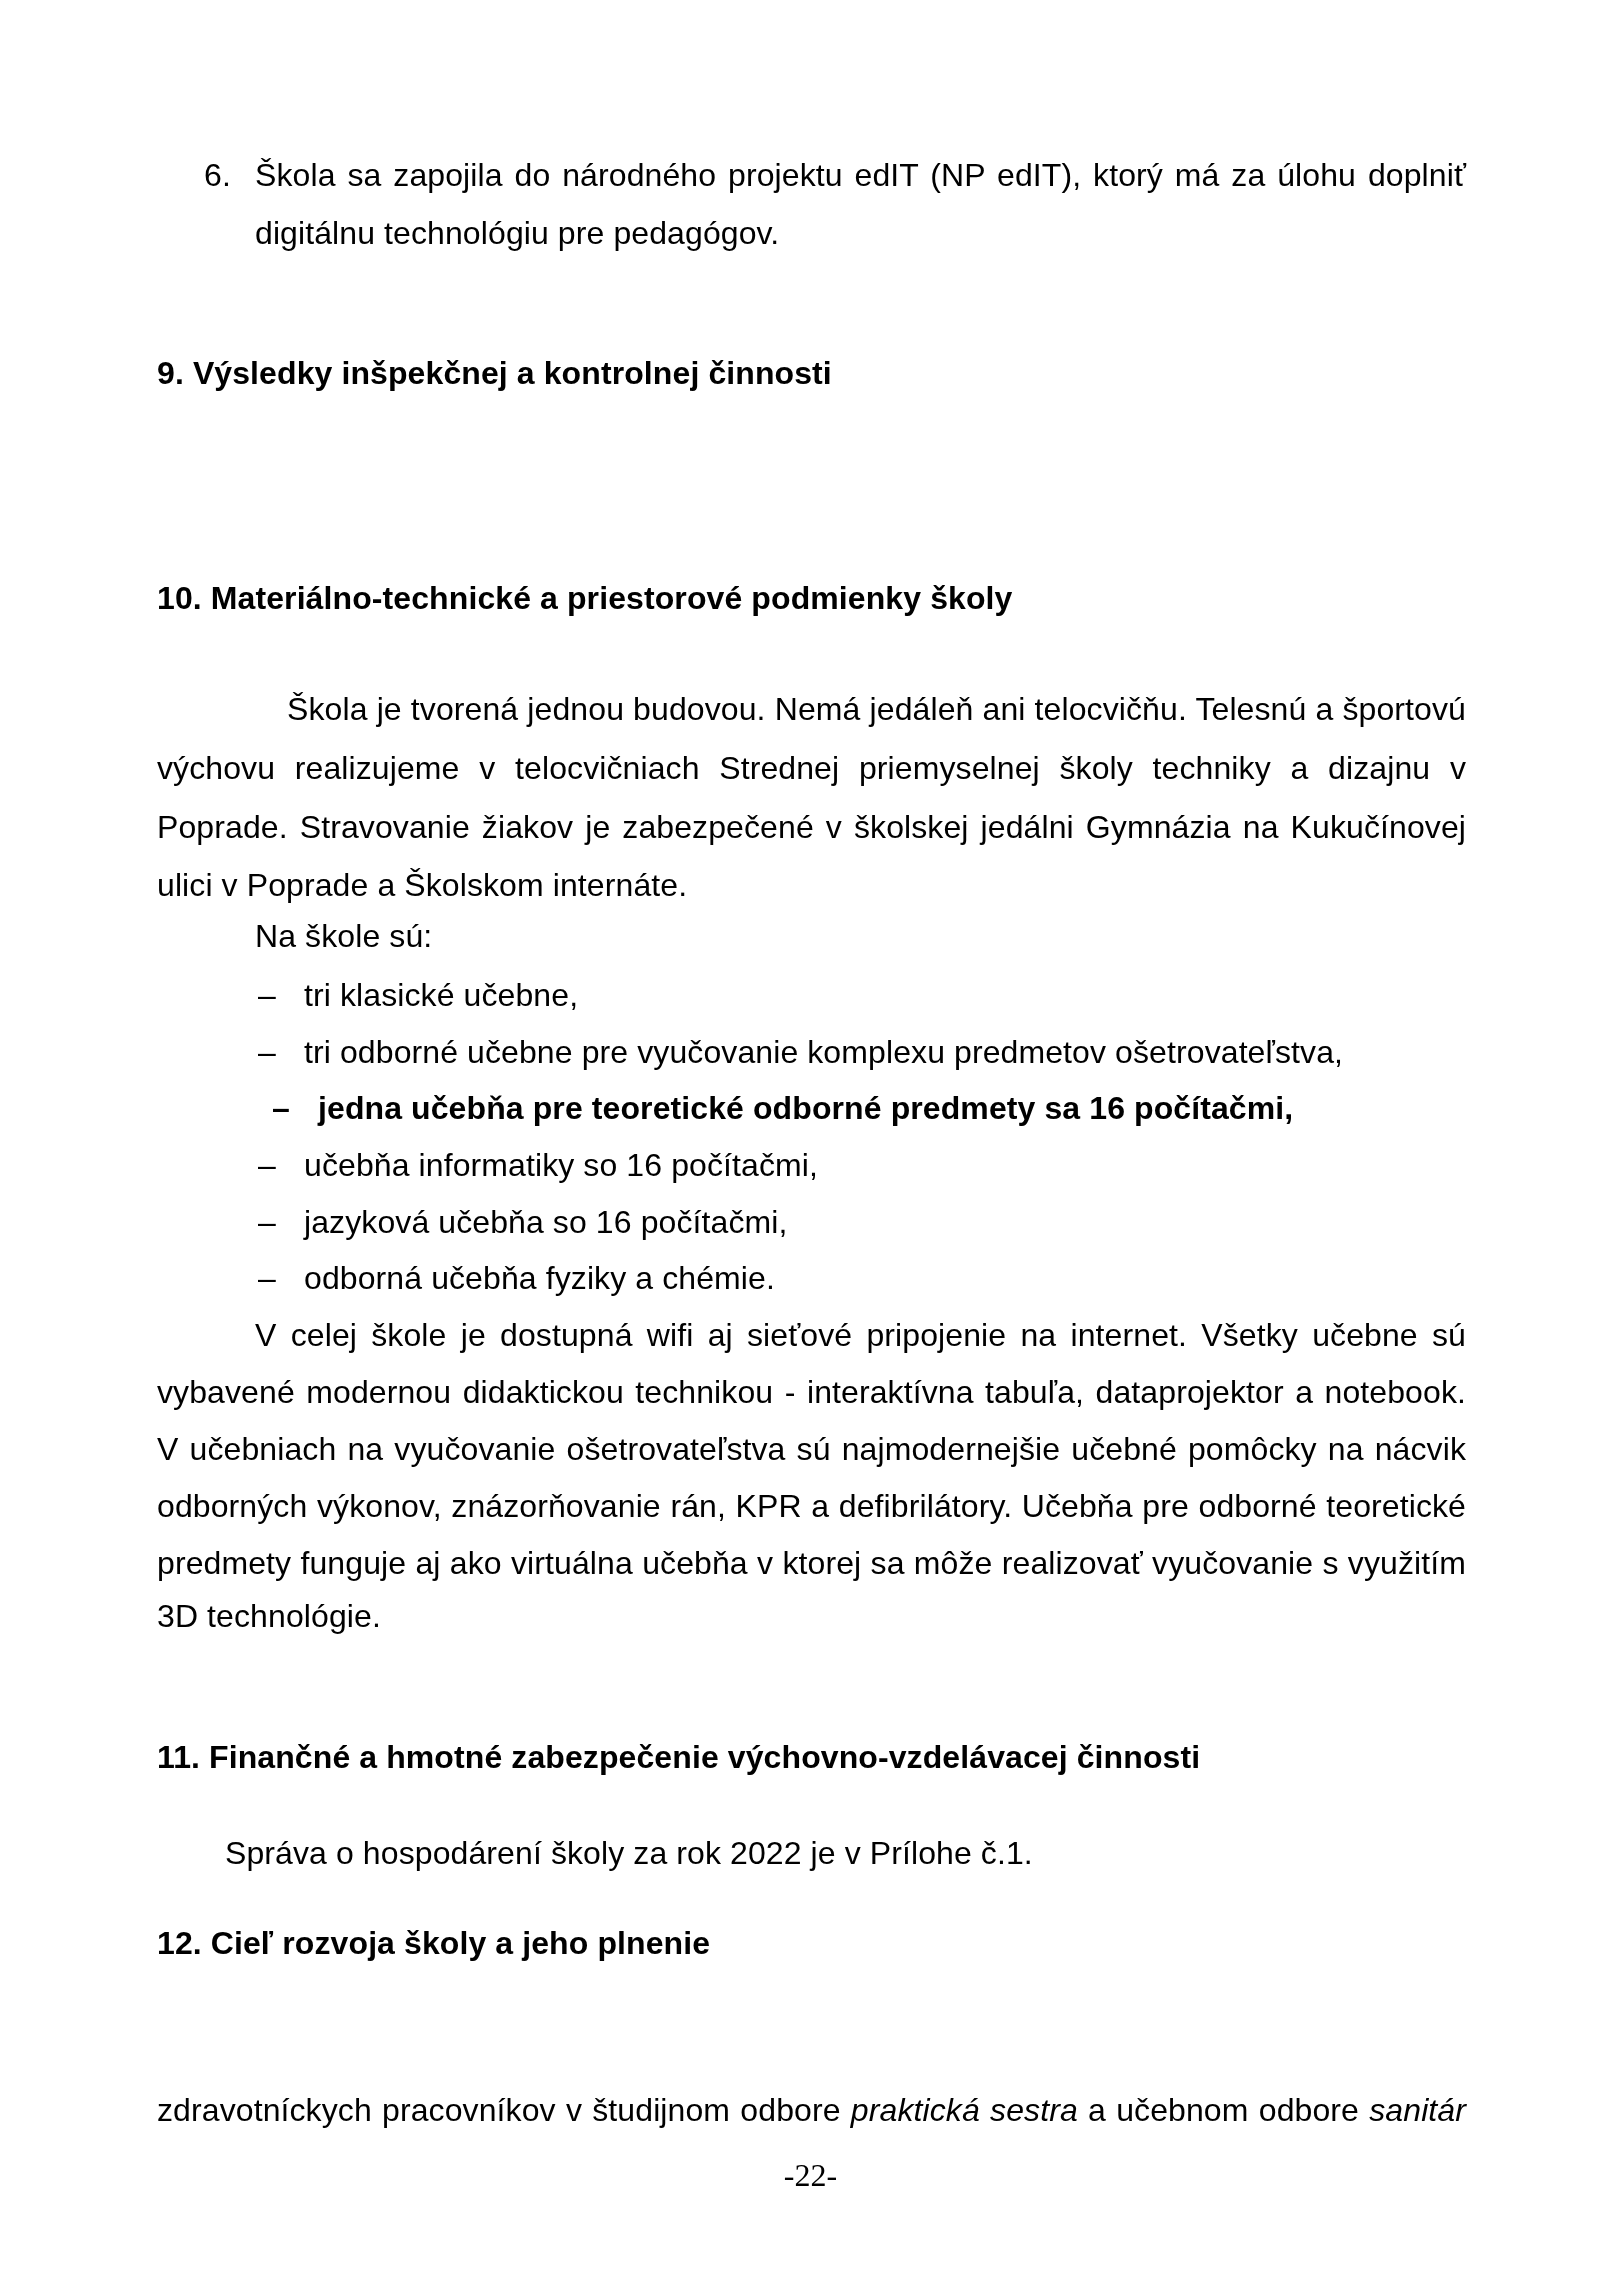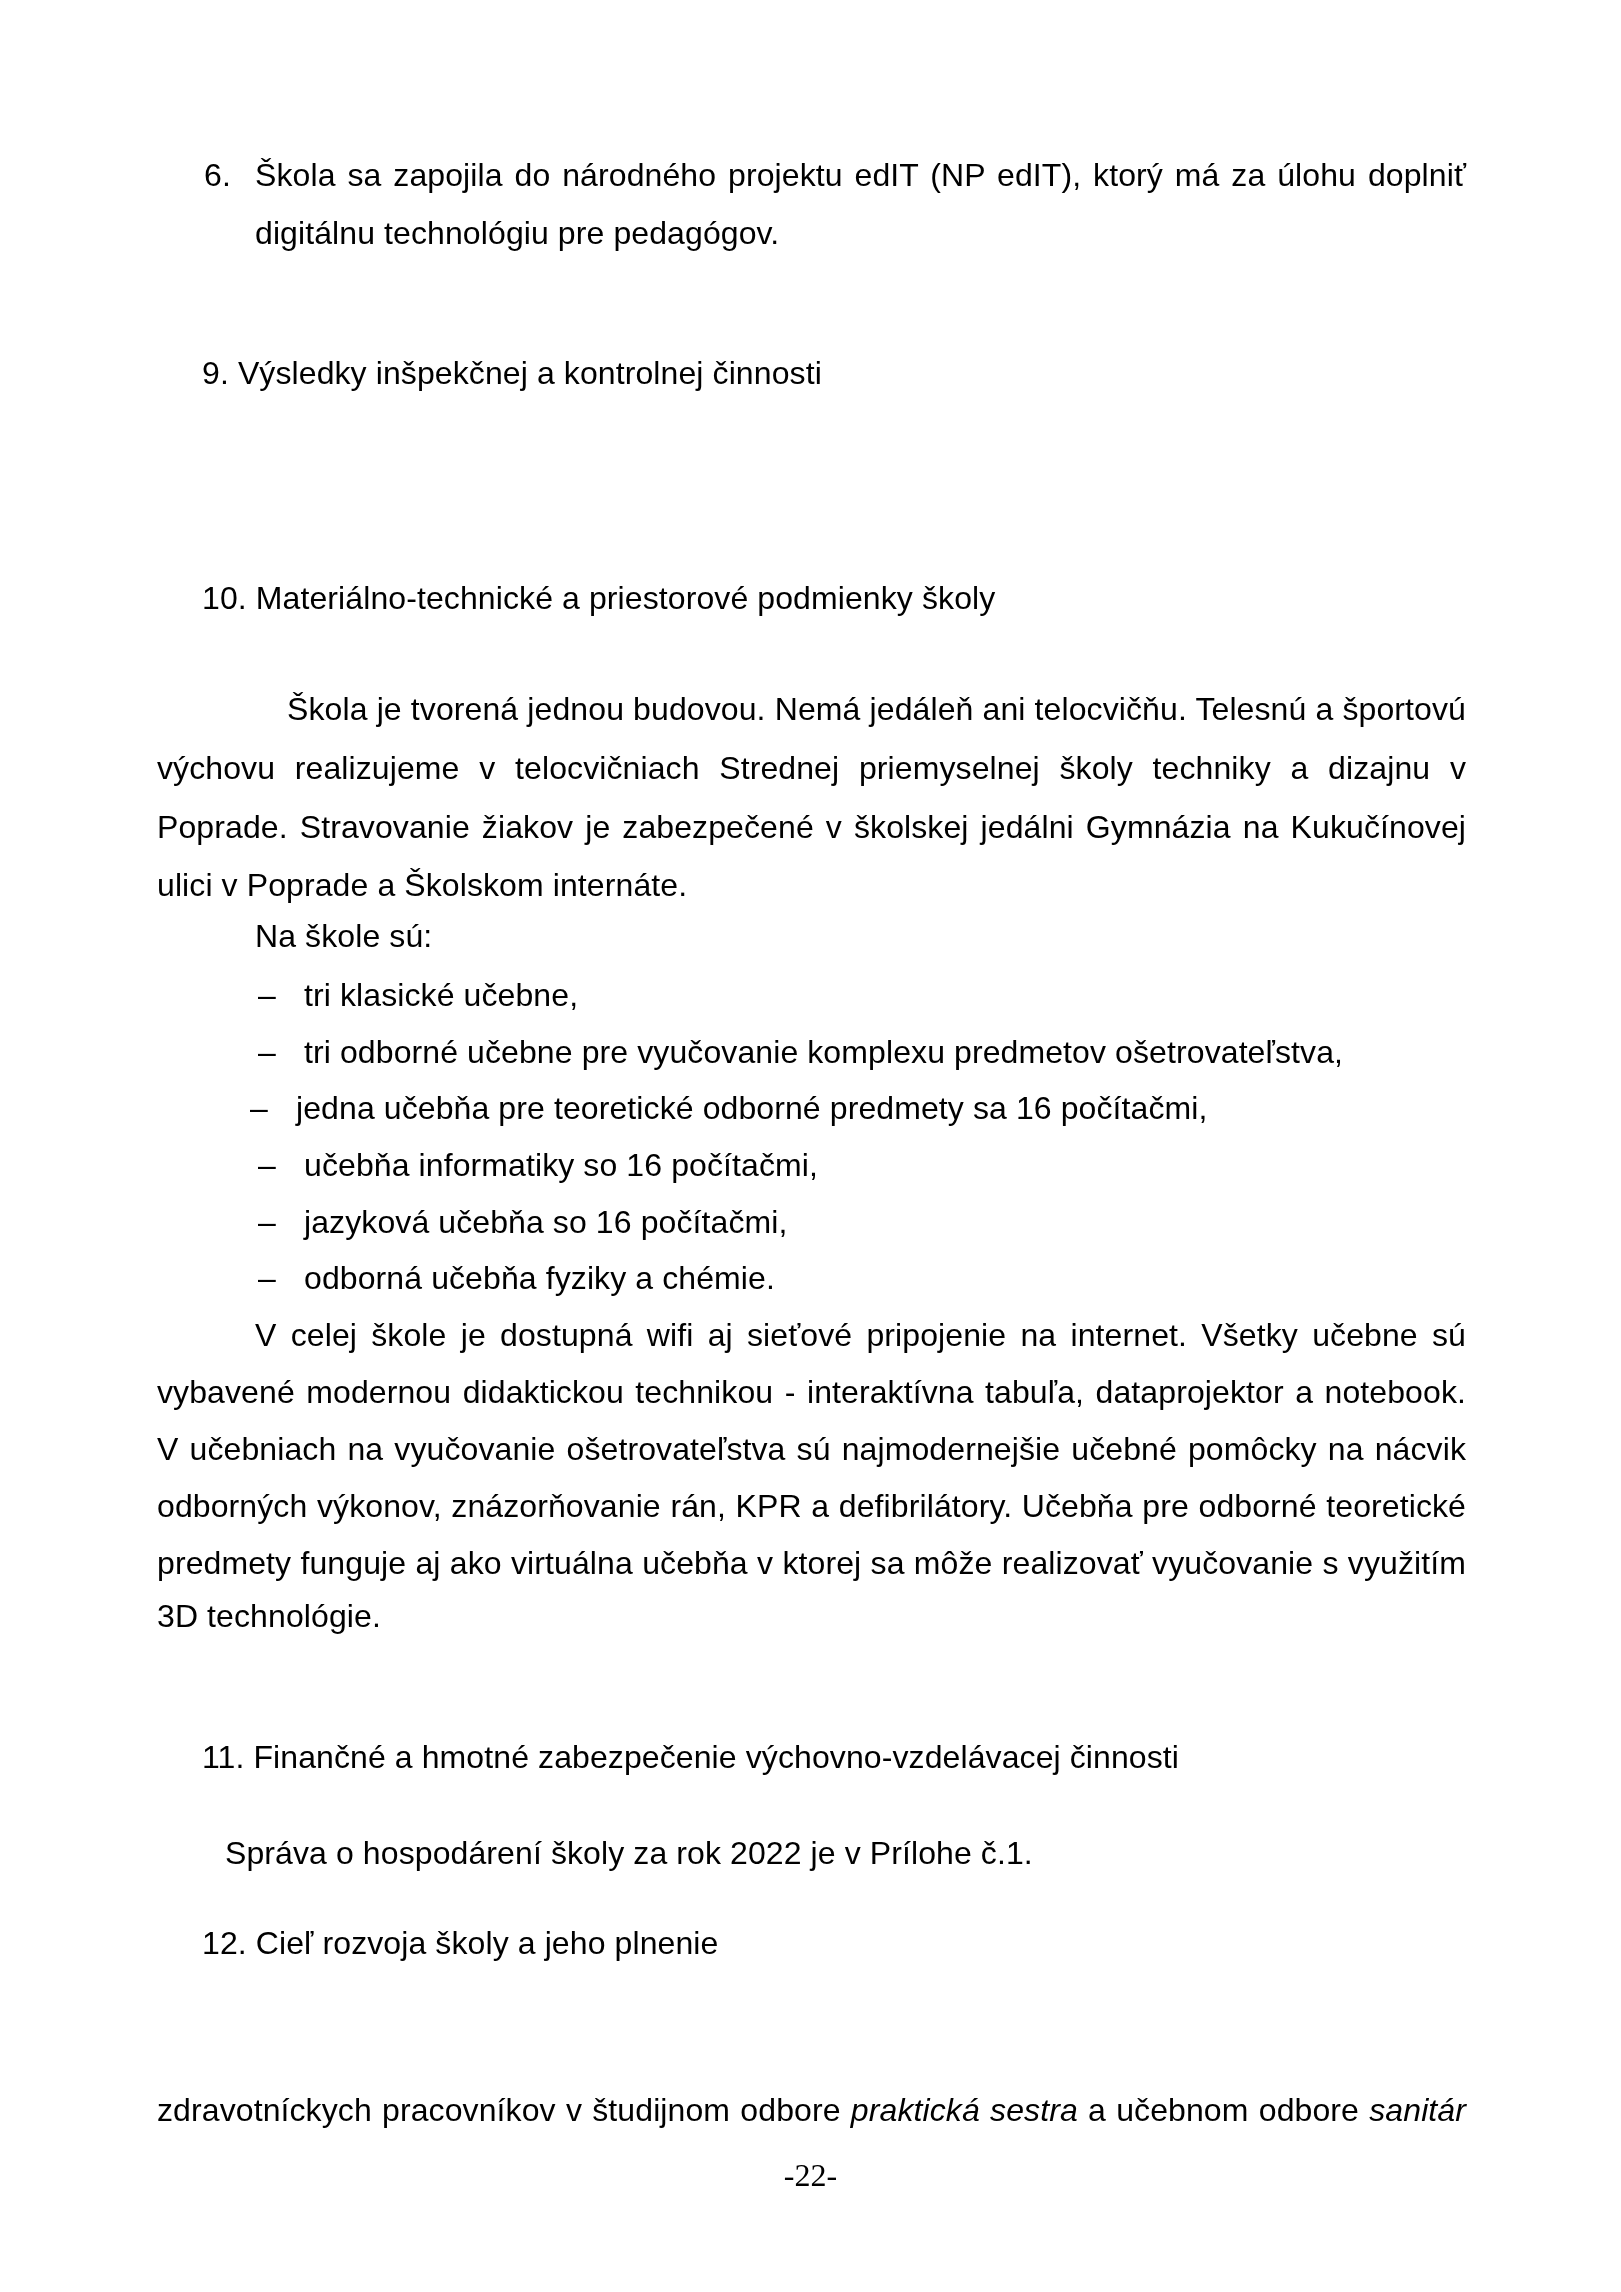--- a/index.html
+++ b/index.html
@@ -19,42 +19,42 @@
     line-height:39px;
     white-space:nowrap;
     letter-spacing:0.1px;
   }
   .just{
     text-align:justify;
     text-align-last:justify;
     text-justify:inter-word;
   }
   .center{text-align:center;white-space:normal;}
-  .bold{font-weight:normal;margin-left:45px;}
+  .bold{font-weight:bold;}
   .serif{font-family:Liberation Serif, serif;}
   .it{font-style:italic;}
   .fw{display:inline-block;}
 </style>
 </head>
 <body>
 
 <div id="page">
     <div class="line" style="top: 156px; left: 204px;">6.</div>
     <div class="line just" style="top: 156px; left: 255px; width: 1211px;"><span>Škola sa zapojila do národného projektu edIT (NP edIT), ktorý má za úlohu doplniť</span></div>
     <div class="line" style="top: 214px; left: 255px;"><span>digitálnu technológiu pre pedagógov.</span></div>
     <div class="line bold" style="top: 354px; left: 157px;"><span>9. Výsledky inšpekčnej a kontrolnej činnosti</span></div>
     <div class="line bold" style="top: 579px; left: 157px;"><span>10. Materiálno-technické a priestorové podmienky školy</span></div>
     <div class="line just" style="top: 690px; left: 287px; width: 1179px;"><span>Škola je tvorená jednou budovou. Nemá jedáleň ani telocvičňu. Telesnú a športovú</span></div>
     <div class="line just" style="top: 749px; left: 157px; width: 1309px;"><span>výchovu realizujeme v telocvičniach Strednej priemyselnej školy techniky a dizajnu v</span></div>
     <div class="line just" style="top: 808px; left: 157px; width: 1309px;"><span>Poprade. Stravovanie žiakov je zabezpečené v školskej jedálni Gymnázia na Kukučínovej</span></div>
     <div class="line" style="top: 866px; left: 157px;"><span>ulici v Poprade a Školskom internáte.</span></div>
     <div class="line" style="top: 917px; left: 255px;"><span>Na škole sú:</span></div>
     <div class="line" style="top: 976px; left: 258px;"><span class="fw" style="width: 46px;">–</span><span>tri klasické učebne,</span></div>
     <div class="line" style="top: 1033px; left: 258px;"><span class="fw" style="width: 46px;">–</span><span>tri odborné učebne pre vyučovanie komplexu predmetov ošetrovateľstva,</span></div>
-    <div class="line" style="top: 1089px; left: 250px;"><span class="fw" style="width: 46px;">–</span><span>jedna učebňa pre teoretické odborné predmety sa 16 počítačmi,</span></div>
+    <div class="line" style="top: 1089px; left: 272px; font-weight: bold;"><span class="fw" style="width: 46px;">–</span><span>jedna učebňa pre teoretické odborné predmety sa 16 počítačmi,</span></div>
     <div class="line" style="top: 1146px; left: 258px;"><span class="fw" style="width: 46px;">–</span><span>učebňa informatiky so 16 počítačmi,</span></div>
     <div class="line" style="top: 1203px; left: 258px;"><span class="fw" style="width: 46px;">–</span><span>jazyková učebňa so 16 počítačmi,</span></div>
     <div class="line" style="top: 1259px; left: 258px;"><span class="fw" style="width: 46px;">–</span><span>odborná učebňa fyziky a chémie.</span></div>
     <div class="line just" style="top: 1316px; left: 255px; width: 1211px;"><span>V celej škole je dostupná wifi aj sieťové pripojenie na internet. Všetky učebne sú</span></div>
     <div class="line just" style="top: 1373px; left: 157px; width: 1309px;"><span>vybavené modernou didaktickou technikou - interaktívna tabuľa, dataprojektor a notebook.</span></div>
     <div class="line just" style="top: 1430px; left: 157px; width: 1309px;"><span>V učebniach na vyučovanie ošetrovateľstva sú najmodernejšie učebné pomôcky na nácvik</span></div>
     <div class="line just" style="top: 1487px; left: 157px; width: 1309px;"><span>odborných výkonov, znázorňovanie rán, KPR a defibrilátory. Učebňa pre odborné teoretické</span></div>
     <div class="line just" style="top: 1544px; left: 157px; width: 1309px;"><span>predmety funguje aj ako virtuálna učebňa v ktorej sa môže realizovať vyučovanie s využitím</span></div>
     <div class="line" style="top: 1597px; left: 157px;"><span>3D technológie.</span></div>
     <div class="line bold" style="top: 1738px; left: 157px;"><span>11. Finančné a hmotné zabezpečenie výchovno-vzdelávacej činnosti</span></div>

